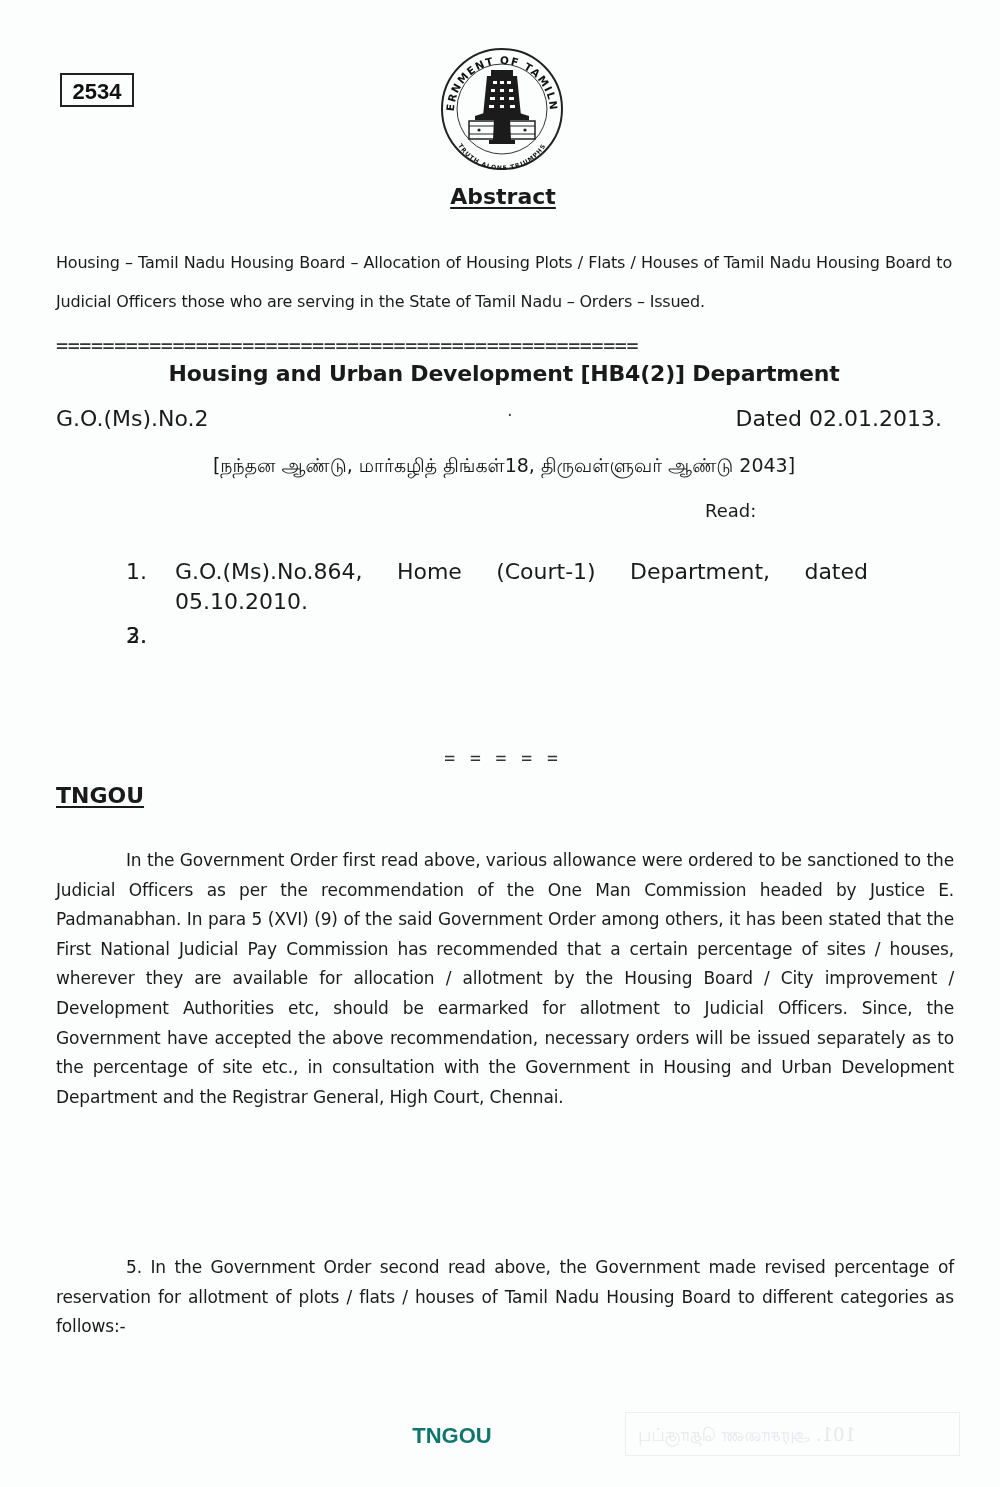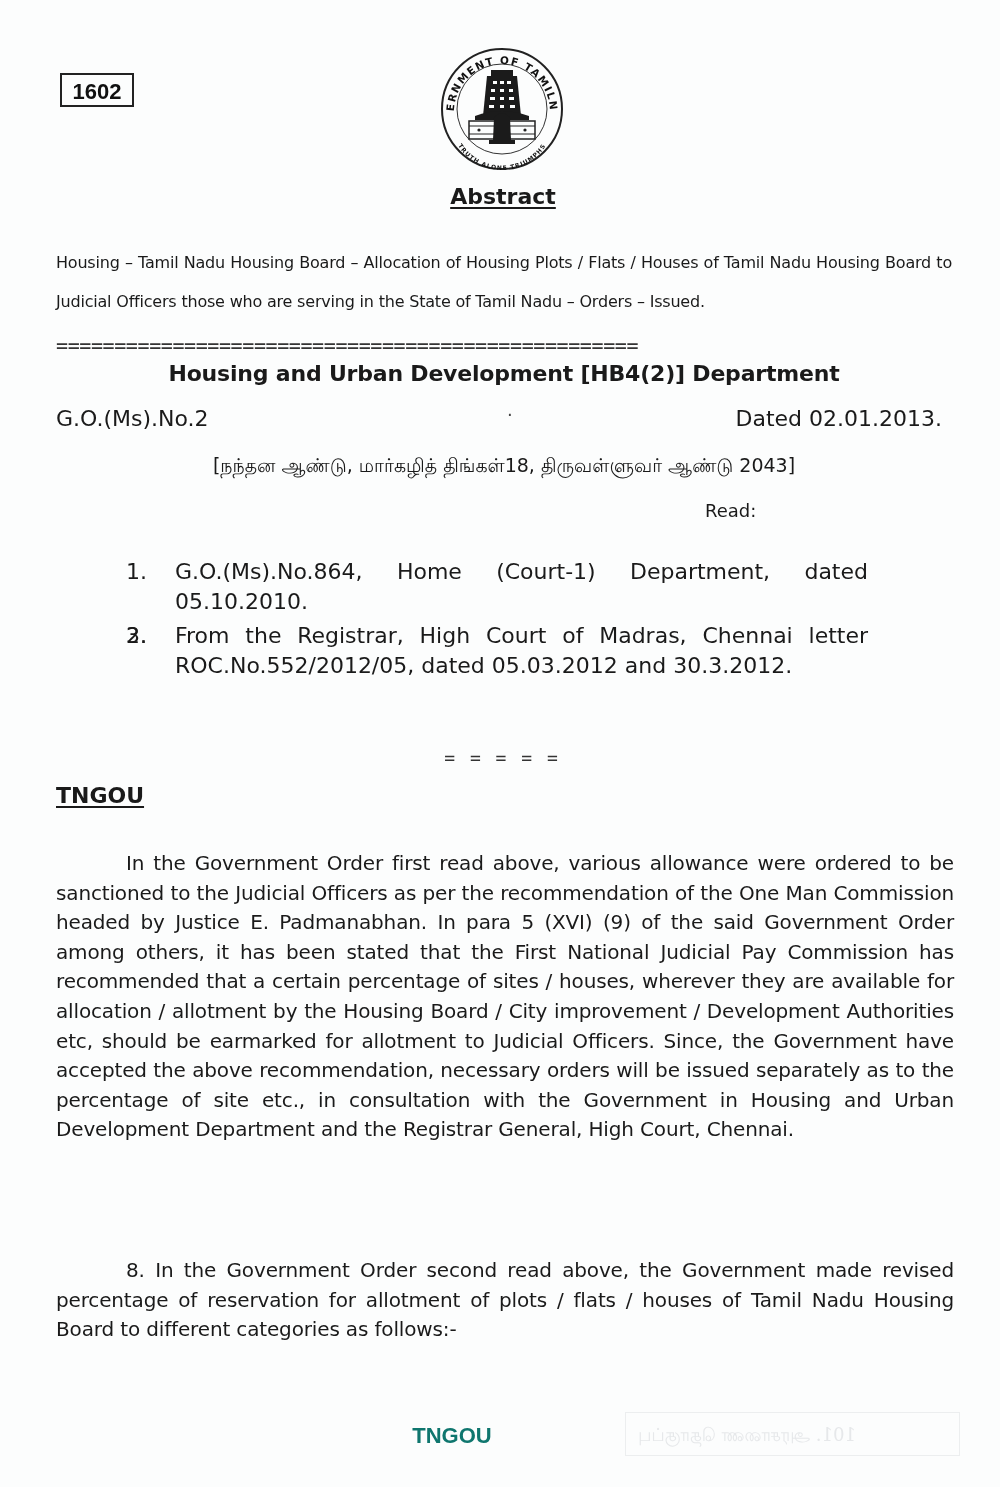--- a/index.html
+++ b/index.html
@@ -166,21 +166,21 @@
       font-size: 22px;
       font-weight: bold;
       text-decoration: underline;
       text-underline-offset: 3px;
       color: #1a1a1a;
     }
     .para {
       position: absolute;
       left: 56px;
       width: 898px;
-      font-size: 20px;
+      font-size: 17px;
       line-height: 29.6px;
       text-align: justify;
       color: #1a1a1a;
       text-indent: 70px;
       letter-spacing: -0.15px;
     }
     .para-1 { top: 829px; }
     .para-2 { top: 1236px; }
     .footer-tag {
       position: absolute;
@@ -207,21 +207,21 @@
       text-align: right;
       padding-right: 12px;
       box-sizing: border-box;
       transform: scaleX(-1);
     }
   </style>
 </head>
 <body>
 
 <div class="page-number-box">
-  <span>1602</span>
+  <span>2534</span>
 </div>
 
 <svg class="emblem" viewBox="0 0 130 130">
   <defs>
     <path id="arcTop" d="M 17 68 A 48 48 0 0 1 113 68" fill="none"></path>
     <path id="arcBottom" d="M 14 84 A 52 52 0 0 0 116 84" fill="none"></path>
   </defs>
   <circle cx="65" cy="65" r="60" fill="none" stroke="#222" stroke-width="2"></circle>
   <circle cx="65" cy="65" r="45" fill="none" stroke="#333" stroke-width="1"></circle>
   <text font-family="DejaVu Sans, sans-serif" font-size="10.5" font-weight="bold" fill="#111" letter-spacing="1.4">
@@ -281,26 +281,25 @@
 <ol class="references">
   <li class="ref-item">
     <span class="ref-num">1.</span>
     <span>G.O.(Ms).No.864, Home (Court-1) Department, dated 05.10.2010.</span>
   </li>
   <li class="ref-item">
     <span class="ref-num">2.</span>
   </li>
   <li class="ref-item">
     <span class="ref-num">3.</span>
-    <span>From the Registrar, High Court of Madras, Chennai letter ROC.No.552/2012/05, dated 05.03.2012 and 30.3.2012.</span>
   </li>
 </ol>
 
 <div class="equals-short">= = = = =</div>
 
 <div class="order-heading">TNGOU</div>
 
 <p class="para para-1">In the Government Order first read above, various allowance were ordered to be sanctioned to the Judicial Officers as per the recommendation of the One Man Commission headed by Justice E. Padmanabhan. In para 5 (XVI) (9) of the said Government Order among others, it has been stated that the First National Judicial Pay Commission has recommended that a certain percentage of sites / houses, wherever they are available for allocation / allotment by the Housing Board / City improvement  / Development Authorities etc, should be earmarked for allotment to Judicial Officers. Since, the Government have accepted the above recommendation, necessary orders will be issued separately as to the percentage of site etc., in consultation with the Government in Housing and Urban Development Department and the Registrar General, High Court, Chennai.</p>
-<p class="para para-2">8. In the Government Order second read above, the Government made revised percentage of reservation for allotment of plots / flats / houses of Tamil Nadu Housing Board to different categories as follows:-</p>
+<p class="para para-2">5. In the Government Order second read above, the Government made revised percentage of reservation for allotment of plots / flats / houses of Tamil Nadu Housing Board to different categories as follows:-</p>
 
 <div class="bleed-box">101. அரசாணை தொகுப்பு</div>
 
 <div class="footer-tag">TNGOU</div>
 
 </body></html>

